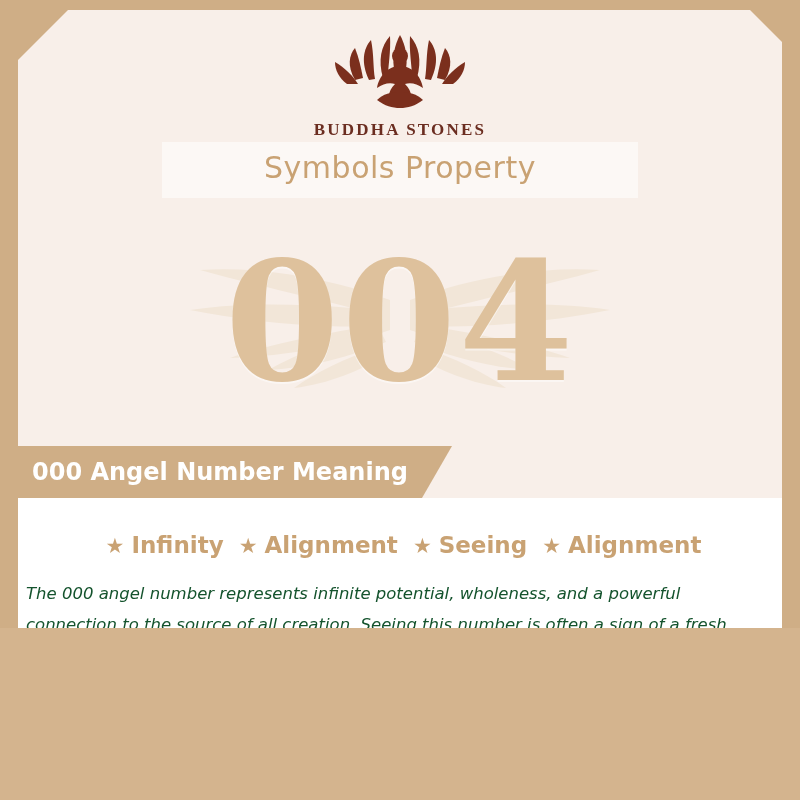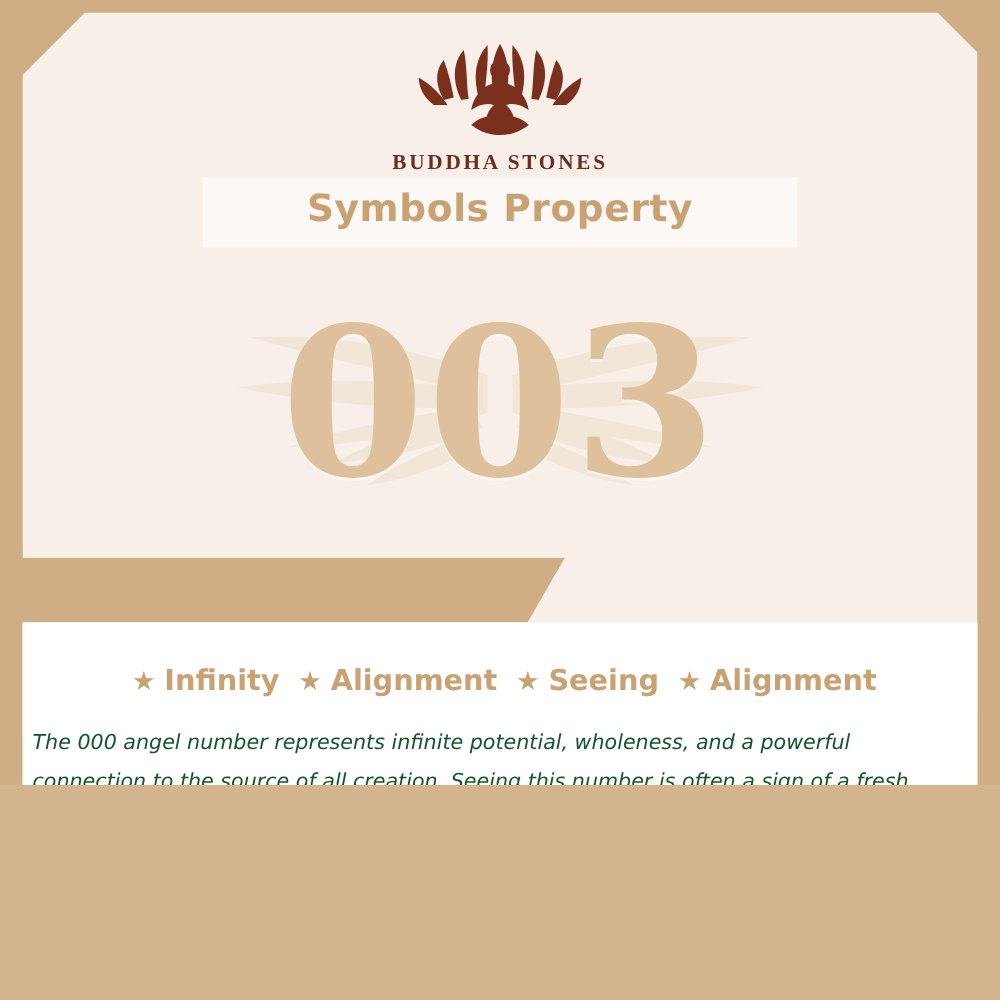--- a/index.html
+++ b/index.html
@@ -96,21 +96,21 @@
     height: 56px;
     background: rgba(255,255,255,0.55);
     z-index: 8;
   }
   .title-text {
     position: absolute;
     left: 0; right: 0;
     top: 150px;
     text-align: center;
     font-size: 30px;
-    font-weight: bold;
+    font-weight: normal;
     color: #c9a273;
     letter-spacing: 0.5px;
     z-index: 9;
     font-family: "DejaVu Sans", sans-serif;
   }
 
   
   .hero {
     position: absolute;
     left: 0; right: 0;
@@ -152,21 +152,20 @@
   }
   .ribbon-label {
     position: absolute;
     left: 32px;
     top: 458px;
     font-size: 24px;
     font-weight: bold;
     color: #ffffff;
     z-index: 9;
     font-family: "DejaVu Sans", sans-serif;
-    margin-top: 40px;
   }
 
   
   .card {
     position: absolute;
     left: 18px;
     top: 498px;
     width: 764px;
     height: 262px;
     background: #ffffff;
@@ -257,21 +256,21 @@
           <path d="M300 70 C240 48 170 36 110 40 C160 54 215 66 262 78 C210 74 150 72 100 80 C160 92 230 98 280 96 C232 104 180 114 140 128 C200 126 260 114 300 100 Z"></path>
           <path d="M290 100 C250 108 210 122 178 140 C220 138 262 126 296 112 Z"></path>
           <path d="M286 118 C256 128 226 142 204 158 C238 154 272 140 294 126 Z"></path>
 
           <path d="M320 70 C380 48 450 36 510 40 C460 54 405 66 358 78 C410 74 470 72 520 80 C460 92 390 98 340 96 C388 104 440 114 480 128 C420 126 360 114 320 100 Z"></path>
           <path d="M330 100 C370 108 410 122 442 140 C400 138 358 126 324 112 Z"></path>
           <path d="M334 118 C364 128 394 142 416 158 C382 154 348 140 326 126 Z"></path>
         </g>
       </svg>
     </span>
-    <div class="number">003</div>
+    <div class="number">004</div>
   </div>
 
   <div class="ribbon"></div>
   <div class="ribbon-label">000 Angel Number Meaning</div>
 
   <div class="card"></div>
 
   <div class="keywords">
     <span class="kw-star">★</span><span class="kw-item">Infinity</span>
     <span class="kw-star">★</span><span class="kw-item">Alignment</span>

